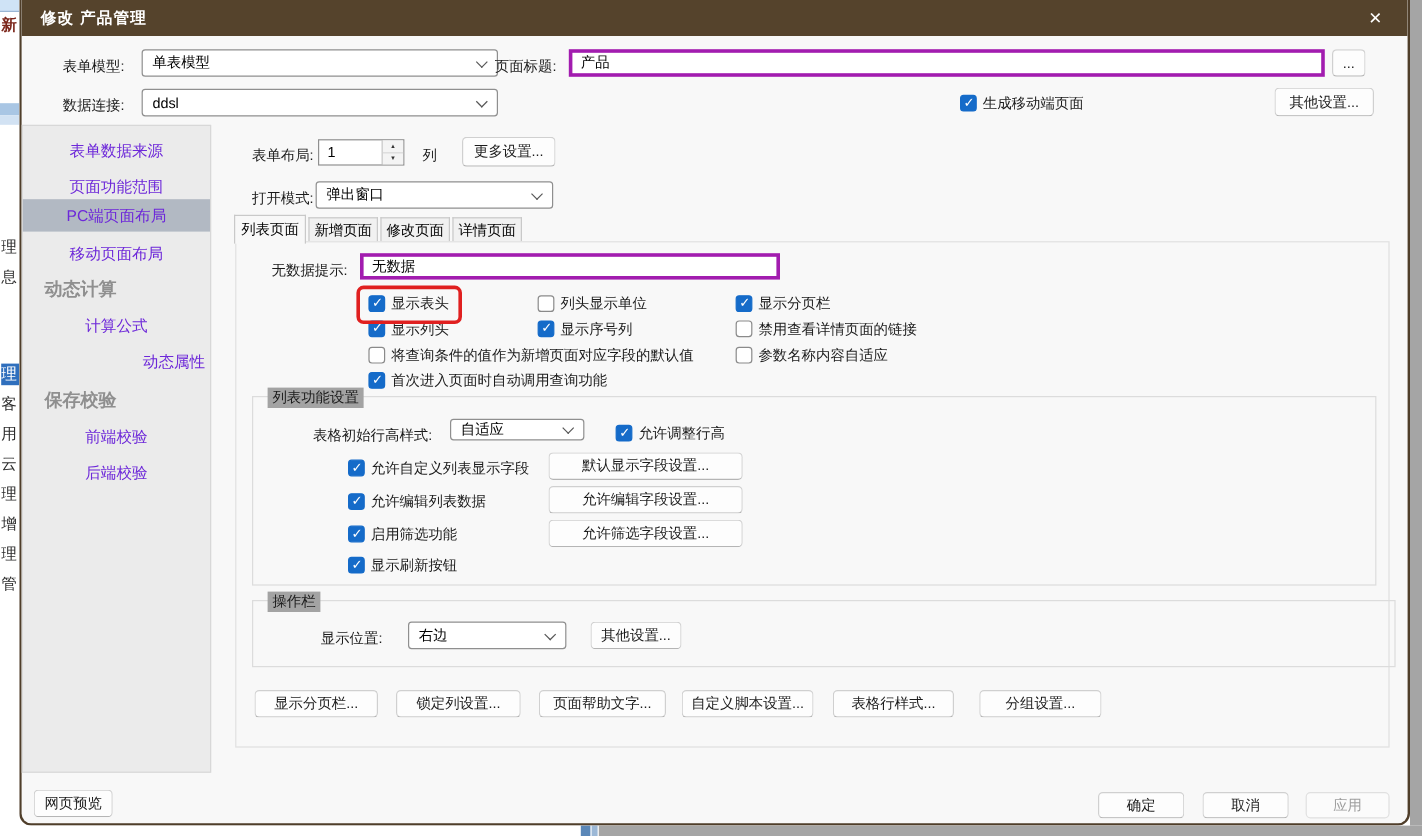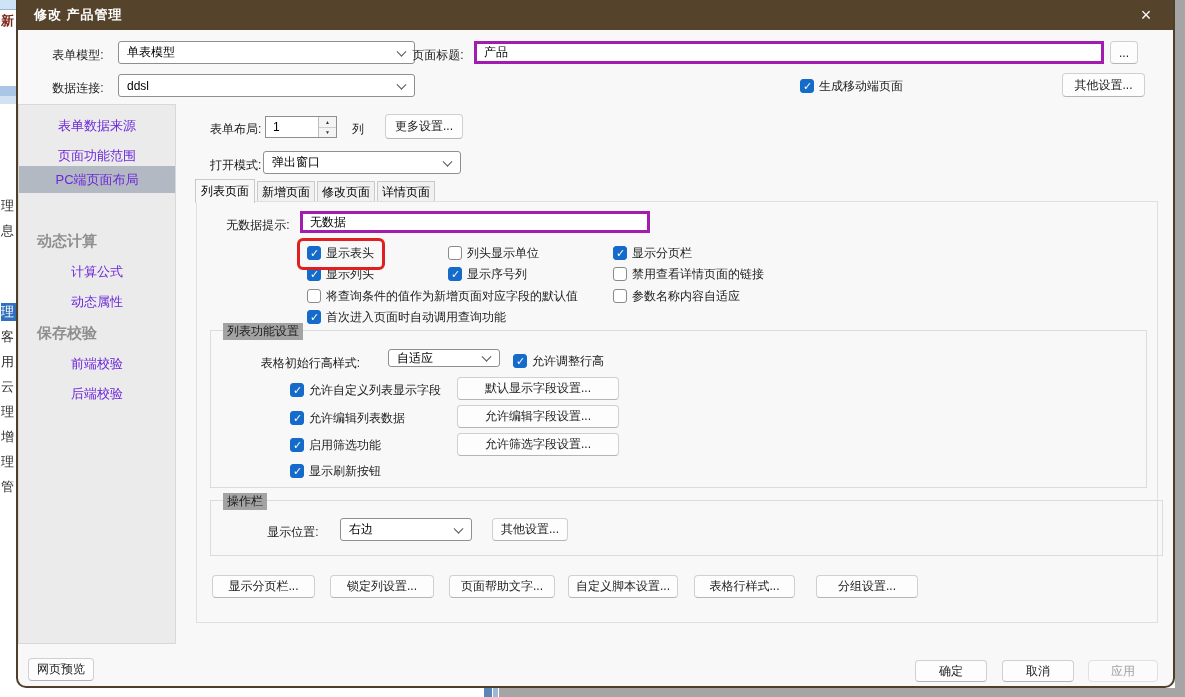--- a/index.html
+++ b/index.html
@@ -134,23 +134,24 @@
       <span>生成移动端页面</span>
     </div>
     <div class="btn" style="left:1044px;top:73px;width:83px;height:24px;">
       <span>其他设置...</span>
     </div>
 
     <div class="sidebar">
       <div class="side-item" style="top:10px;">表单数据来源</div>
       <div class="side-item" style="top:40px;">页面功能范围</div>
       <div class="side-item sel" style="top:61px;">PC端页面布局</div>
+      <div class="side-item" style="top:96px;">移动页面布局</div>
       <div class="side-head" style="top:124px;">动态计算</div>
       <div class="side-item" style="top:156px;">计算公式</div>
-      <div class="side-item" style="top:186px;">动态属性</div>
+      <div class="side-item" style="top:186px;padding-left:48px;">动态属性</div>
       <div class="side-head" style="top:216px;">保存校验</div>
       <div class="side-item" style="top:248px;">前端校验</div>
       <div class="side-item" style="top:278px;">后端校验</div>
     </div>
 
     <div class="lbl" style="left:192px;top:121px;">表单布局:</div>
     <div class="spinner" style="left:247px;top:116px;width:72px;height:22px;">
       <span class="spin-val">1</span>
       <span class="spin-btns">
         <span class="spin-up">▲</span>
@@ -215,21 +216,21 @@
       <span class="box on"></span>
       <span>首次进入页面时自动调用查询功能</span>
     </div>
 
     <div class="hl-red" style="left:279px;top:238px;width:82px;height:26px;"></div>
 
     <div class="group" style="left:192px;top:330px;width:937px;height:158px;">
       <span class="legend">列表功能设置</span>
     </div>
     <div class="lbl r z4" style="left:230px;top:355px;width:125px;">表格初始行高样式:</div>
-    <div class="combo z4" style="left:370px;top:349px;width:112px;height:18px;">
+    <div class="combo z4" style="left:357px;top:349px;width:112px;height:18px;">
       <span>自适应</span>
       <span class="chev"></span>
     </div>
     <div class="cb z4" style="left:495px;top:353px;">
       <span class="box on"></span>
       <span>允许调整行高</span>
     </div>
 
     <div class="cb z4" style="left:272px;top:382px;">
       <span class="box on"></span>

